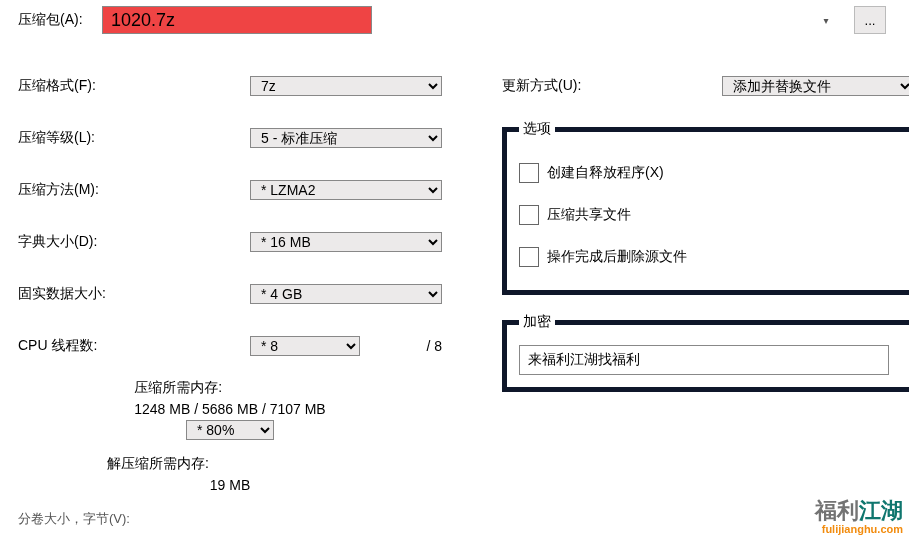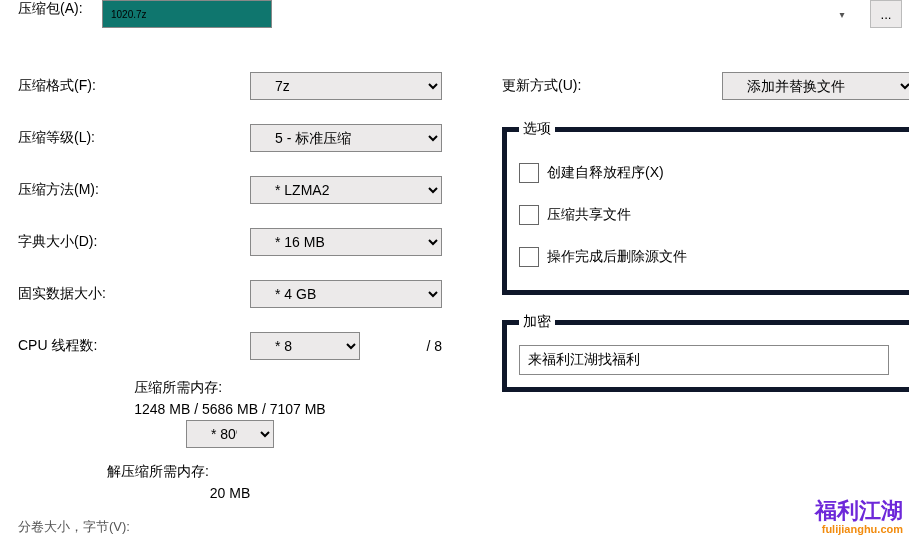--- a/index.html
+++ b/index.html
@@ -8,33 +8,33 @@
     font-size: 14px;
     color: #000;
     background: #fff;
     width: 909px;
     height: 541px;
     overflow: hidden;
     position: relative;
   }
   .toprow {
     display: flex;
-    align-items: flex-start;
-    padding: 0 7px 0 18px;
+    align-items: center;
+    padding: 0 23px 0 18px;
     height: 40px;
   }
   .toprow .lbl { width: 84px; }
   .archive-input {
     flex: 1;
     height: 28px;
     border: 1px solid #888;
-    background: #0f766e;
+    background: #ef4444;
     padding: 0 28px 0 8px;
     font-family: inherit;
-    font-size: 10px;
+    font-size: 18px;
   }
   .archive-wrap { position: relative; flex: 1; }
   .archive-arrow {
     position: absolute;
     right: 4px; top: 4px;
     width: 20px; height: 20px;
     display: flex; align-items: center; justify-content: center;
     font-size: 10px;
     color: #555;
   }
@@ -53,26 +53,26 @@
   .leftcol { width: 440px; }
   .rightcol { flex: 1; padding-left: 60px; }
   .row {
     display: flex;
     align-items: center;
     height: 52px;
   }
   .row .lbl { width: 232px; }
   .sel {
     width: 192px;
-    height: 28px;
+    height: 20px;
     border: 1px solid #888;
     background: #eceaea;
     font-family: inherit;
     font-size: 14px;
-    padding: 0 20px;
+    padding: 0 6px;
   }
   .sel.narrow { width: 110px; }
   .sel.pct { width: 88px; }
   .memrow { padding: 4px 0; line-height: 22px; }
   .memflex { display: flex; align-items: center; flex-direction: column; }
   .memflex .memlbl { width: 246px; }
   .memflex .spacer { flex: 1; }
   .rightrow {
     display: flex;
     align-items: center;
@@ -114,22 +114,22 @@
   .watermark {
     position: absolute;
     right: 6px;
     bottom: 6px;
     text-align: right;
     font-weight: bold;
     line-height: 1.1;
     pointer-events: none;
   }
   .watermark .l1 { font-size: 22px; }
-  .watermark .l1 .c1 { color: #6d28d9; }
-  .watermark .l1 .c2 { color: #6d28d9; }
+  .watermark .l1 .c1 { color: #737373; }
+  .watermark .l1 .c2 { color: #0f766e; }
   .watermark .l2 { font-size: 11px; color: #f28c0f; }
   .cut { color:#555; font-size:13px; padding-top:10px;}
 </style>
 </head>
 <body>
 
 <div class="toprow">
   <span class="lbl">压缩包(A):</span>
   <div class="archive-wrap">
     <input class="archive-input" type="text" value="1020.7z" style="">
@@ -194,21 +194,21 @@
       </div>
       <span class="spacer"></span>
       <select class="sel pct">
         <option>* 80%</option>
       </select>
     </div>
 
     <div class="memrow memflex" style="margin-top:4px;">
       <span class="memlbl">解压缩所需内存:</span>
       <span class="spacer"></span>
-      <span>20 MB</span>
+      <span>19 MB</span>
     </div>
 
     <div class="cut">分卷大小，字节(V):</div>
 
   </div>
 
   <div class="rightcol">
 
     <div class="rightrow">
       <span class="lbl">更新方式(U):</span>

